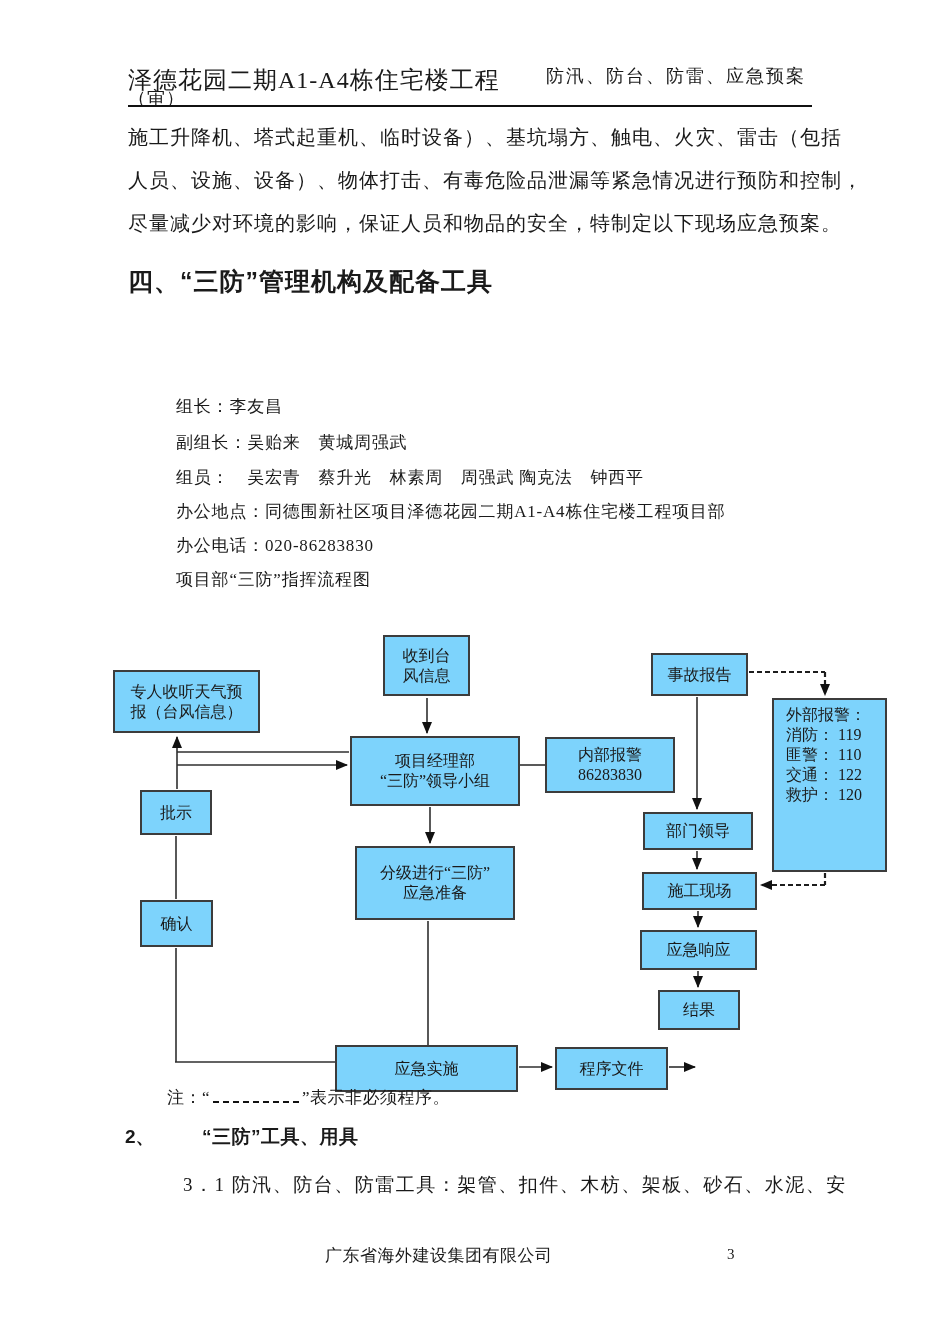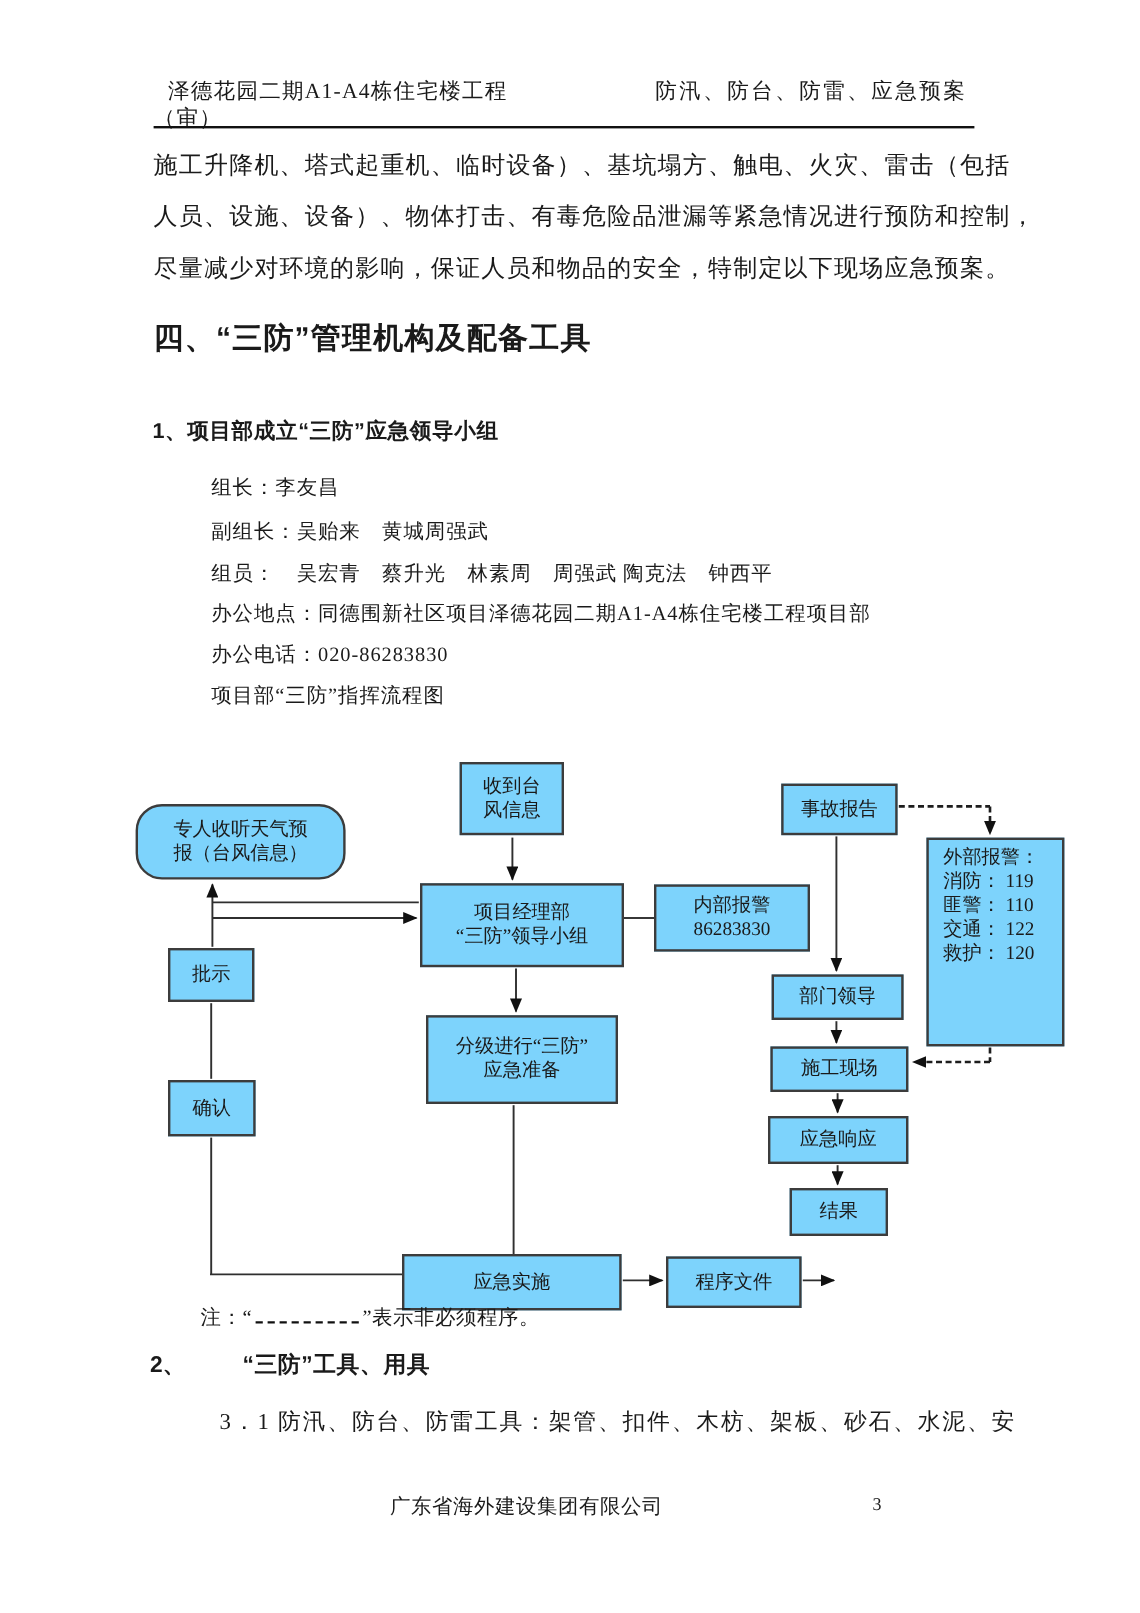--- a/index.html
+++ b/index.html
@@ -7,21 +7,21 @@
     position:relative;
     width:950px;height:1344px;
     background:#ffffff;
     font-family:"Liberation Serif","DejaVu Serif",serif;
     color:#1a1a1a;
     overflow:hidden;
   }
   .abs{position:absolute;}
 
   
-  .hdr-left{left:140px;top:64px;font-size:18px;letter-spacing:1px;white-space:pre;}
+  .hdr-left{left:128px;top:64px;font-size:24px;letter-spacing:1px;white-space:pre;}
   .hdr-left2{left:128px;top:86px;font-size:18px;letter-spacing:1px;}
   .hdr-right{left:430px;top:64px;width:376px;text-align:right;font-size:18px;letter-spacing:2px;}
   .hdr-rule{left:128px;top:105px;width:684px;height:0;border-top:2px solid #111;}
 
   
   .para-line{left:128px;width:740px;font-size:20px;letter-spacing:1px;white-space:nowrap;}
   .h1{left:128px;top:265px;font-family:"Liberation Sans","DejaVu Sans",sans-serif;
       font-weight:bold;font-size:25px;letter-spacing:1px;}
   .h2{left:127px;top:347px;font-family:"Liberation Sans","DejaVu Sans",sans-serif;
       font-weight:bold;font-size:18px;letter-spacing:0.5px;}
@@ -71,21 +71,20 @@
   <div class="abs hdr-left">泽德花园二期A1-A4栋住宅楼工程</div>
   <div class="abs hdr-left2">（审）</div>
   <div class="abs hdr-right">防汛、防台、防雷、应急预案</div>
   <div class="abs hdr-rule"></div>
 
   <div class="abs para-line" style="top:124px;">施工升降机、塔式起重机、临时设备）、基坑塌方、触电、火灾、雷击（包括</div>
   <div class="abs para-line" style="top:167px;">人员、设施、设备）、物体打击、有毒危险品泄漏等紧急情况进行预防和控制，</div>
   <div class="abs para-line" style="top:210px;">尽量减少对环境的影响，保证人员和物品的安全，特制定以下现场应急预案。</div>
 
   <div class="abs h1">四、“三防”管理机构及配备工具</div>
-  <div class="abs h2">1、项目部成立“三防”应急领导小组</div>
 
   <div class="abs list-line" style="top:395px;">组长：李友昌</div>
   <div class="abs list-line" style="top:431px;">副组长：吴贻来　黄城周强武</div>
   <div class="abs list-line" style="top:466px;">组员：　吴宏青　蔡升光　林素周　周强武 陶克法　钟西平</div>
   <div class="abs list-line" style="top:500px;">办公地点：同德围新社区项目泽德花园二期A1-A4栋住宅楼工程项目部</div>
   <div class="abs list-line" style="top:534px;">办公电话：020-86283830</div>
   <div class="abs list-line" style="top:568px;">项目部“三防”指挥流程图</div>
 
   <svg class="abs fc-svg" width="950" height="1344" viewBox="0 0 950 1344">
     <defs>
@@ -114,21 +113,21 @@
     <g stroke="#1d1d1d" stroke-width="2.2" stroke-dasharray="5 3" fill="none">
       <line x1="749" y1="672" x2="825" y2="672"></line>
       <line x1="825" y1="672" x2="825" y2="695" marker-end="url(#arr)"></line>
       <line x1="825" y1="857" x2="825" y2="885"></line>
       <line x1="825" y1="885" x2="761" y2="885" marker-end="url(#arr)"></line>
     </g>
   </svg>
 
   <div class="fc-box" style="left:383px;top:635px;width:87px;height:61px;">收到台
 风信息</div>
-  <div class="fc-box" style="left:113px;top:670px;width:175px;height:63px;border-radius:22px;">专人收听天气预
+  <div class="fc-box" style="left:113px;top:670px;width:147px;height:63px;">专人收听天气预
 报（台风信息）</div>
   <div class="fc-box" style="left:350px;top:736px;width:170px;height:70px;">项目经理部
 “三防”领导小组</div>
   <div class="fc-box" style="left:545px;top:737px;width:130px;height:56px;">内部报警
 86283830</div>
   <div class="fc-box" style="left:651px;top:653px;width:97px;height:43px;">事故报告</div>
   <div class="fc-box top-left" style="left:772px;top:698px;width:115px;height:174px;">外部报警：
 消防： 119
 匪警： 110
 交通： 122

